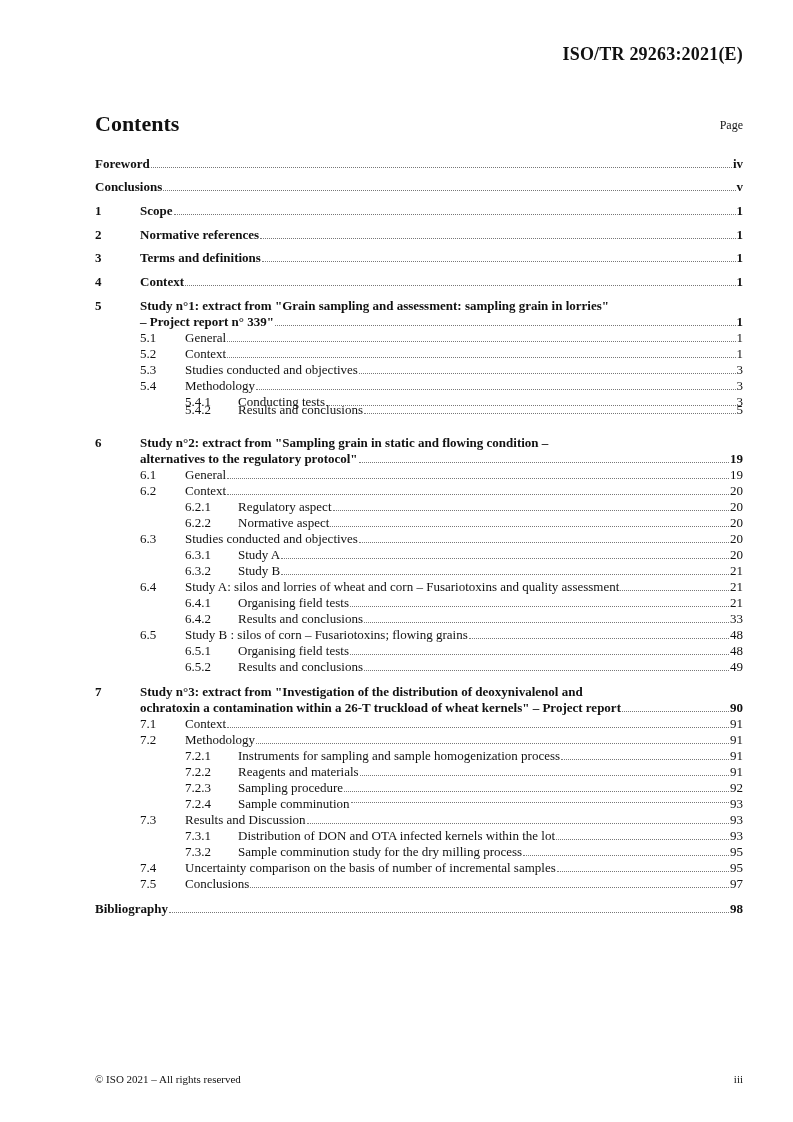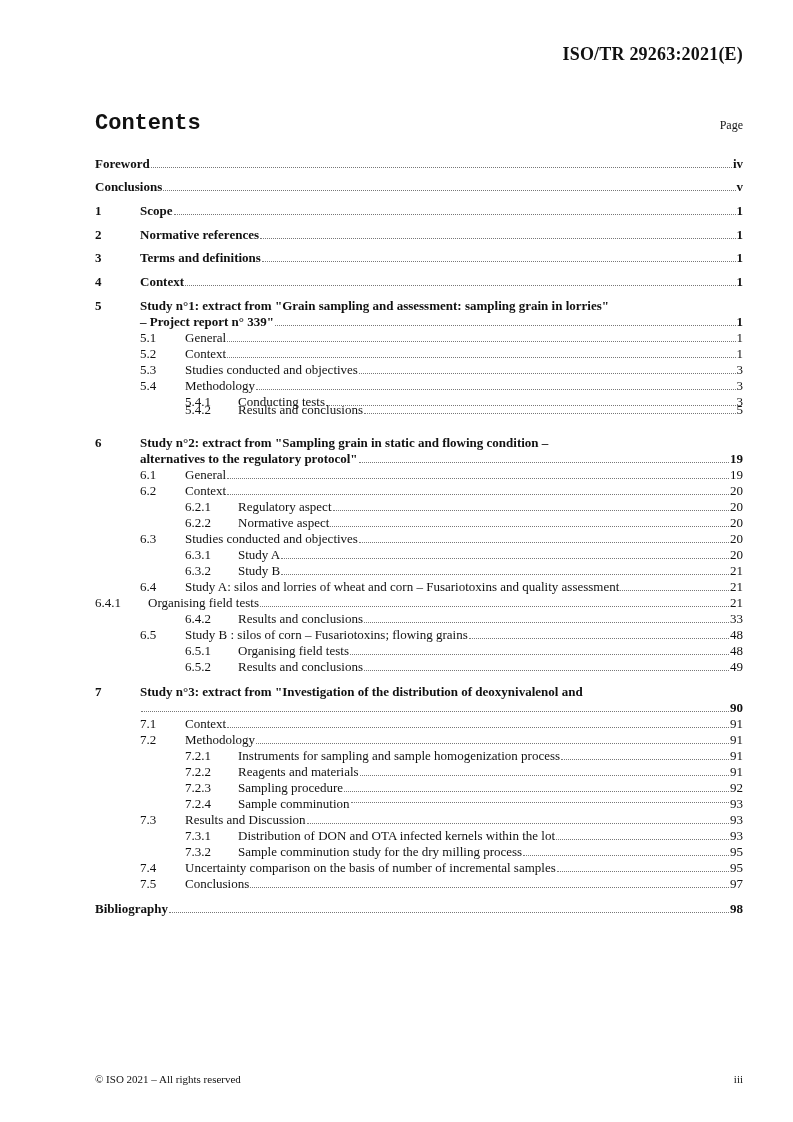--- a/index.html
+++ b/index.html
@@ -1,20 +1,20 @@
 <!DOCTYPE html>
 <html><head>
 <meta charset="utf-8">
 <style>
   html, body { margin: 0; padding: 0; background: #ffffff; }
   body { width: 793px; height: 1122px; position: relative; overflow: hidden;
          font-family: "Liberation Serif", "DejaVu Serif", serif; color: #111; }
   .abs { position: absolute; }
   #doc-id { right: 50px; top: 44px; font-size: 18px; font-weight: bold; letter-spacing: 0.2px; }
-  #contents-title { left: 95px; top: 111px; font-size: 22px; font-weight: bold; font-family: Liberation Mono, monospace; }
+  #contents-title { left: 95px; top: 111px; font-size: 22px; font-weight: bold; }
   #page-label { right: 50px; top: 118px; font-size: 12px; }
   .toc-row { position: absolute; left: 95px; width: 648px; height: 16px; display: flex; align-items: flex-end;
              font-size: 13px; line-height: 16px; white-space: nowrap; }
   .toc-row.lvl1 { font-weight: bold; }
   .toc-row .num { flex: none; }
   .toc-row .title { flex: none; }
   .toc-row .leader { flex: 1 1 auto; border-bottom: 1px dotted #777; margin: 0 1px 4px 1px; height: 0; min-width: 4px; }
   .toc-row .pg { flex: none; text-align: right; }
   .toc-row.nolead { justify-content: flex-start; }
   #footer-copy { left: 95px; top: 1073px; font-size: 11px; }
@@ -162,21 +162,21 @@
       <span class="leader"></span>
       <span class="pg">21</span>
     </div>
     <div class="toc-row" style="top: 579px;">
       <span class="num" style="margin-left: 45px; width: 45px; display: inline-block;">6.4</span>
       <span class="title">Study A: silos and lorries of wheat and corn – Fusariotoxins and quality assessment</span>
       <span class="leader"></span>
       <span class="pg">21</span>
     </div>
     <div class="toc-row" style="top: 595px;">
-      <span class="num" style="width: 53px; display: inline-block; font-family: Liberation Serif, serif;">6.4.1</span>
+      <span class="num" style="margin-left: 90px; width: 53px; display: inline-block; font-family: Liberation Serif, serif;">6.4.1</span>
       <span class="title">Organising field tests</span>
       <span class="leader"></span>
       <span class="pg">21</span>
     </div>
     <div class="toc-row" style="top: 611px;">
       <span class="num" style="margin-left: 90px; width: 53px; display: inline-block;">6.4.2</span>
       <span class="title">Results and conclusions</span>
       <span class="leader"></span>
       <span class="pg">33</span>
     </div>
@@ -198,20 +198,21 @@
       <span class="leader"></span>
       <span class="pg">49</span>
     </div>
     <div class="toc-row lvl1 nolead" style="top: 684px;">
       <span class="num" style="margin-left: 0px; width: 45px; display: inline-block;">7</span>
       <span class="title">Study n°3: extract from "Investigation of the distribution of deoxynivalenol and</span>
       <span class="pg"></span>
     </div>
     <div class="toc-row lvl1" style="top: 700px;">
       <span class="num" style="margin-left: 0px; width: 45px; display: inline-block;"></span>
+      <span class="title">ochratoxin a contamination within a 26-T truckload of wheat kernels" – Project report</span>
       <span class="leader"></span>
       <span class="pg">90</span>
     </div>
     <div class="toc-row" style="top: 716px;">
       <span class="num" style="margin-left: 45px; width: 45px; display: inline-block;">7.1</span>
       <span class="title">Context</span>
       <span class="leader"></span>
       <span class="pg">91</span>
     </div>
     <div class="toc-row" style="top: 732px;">

